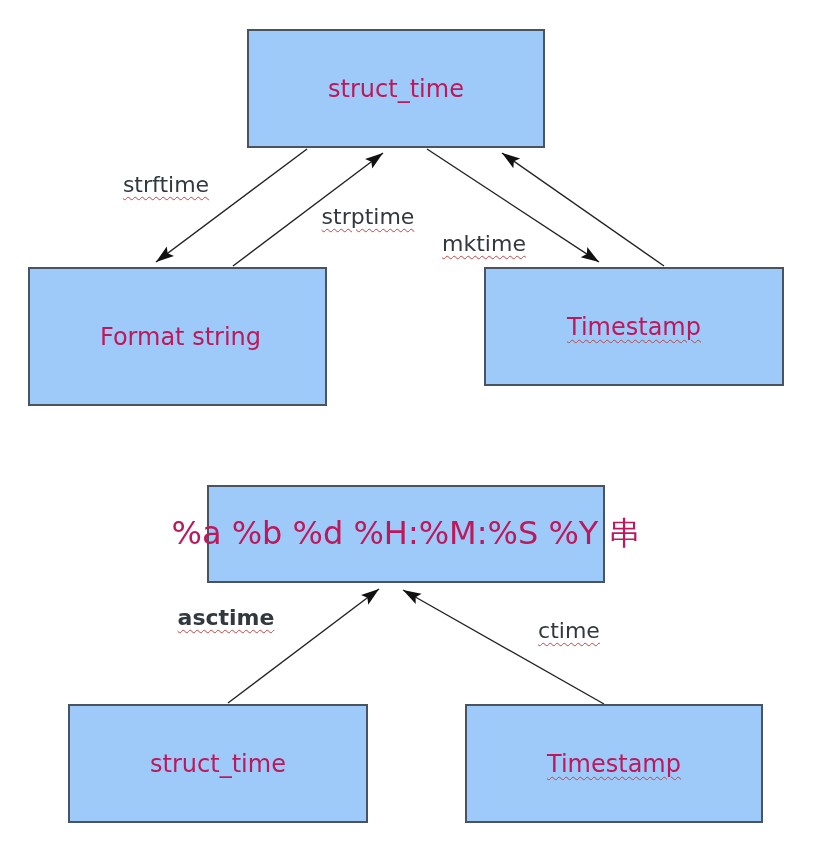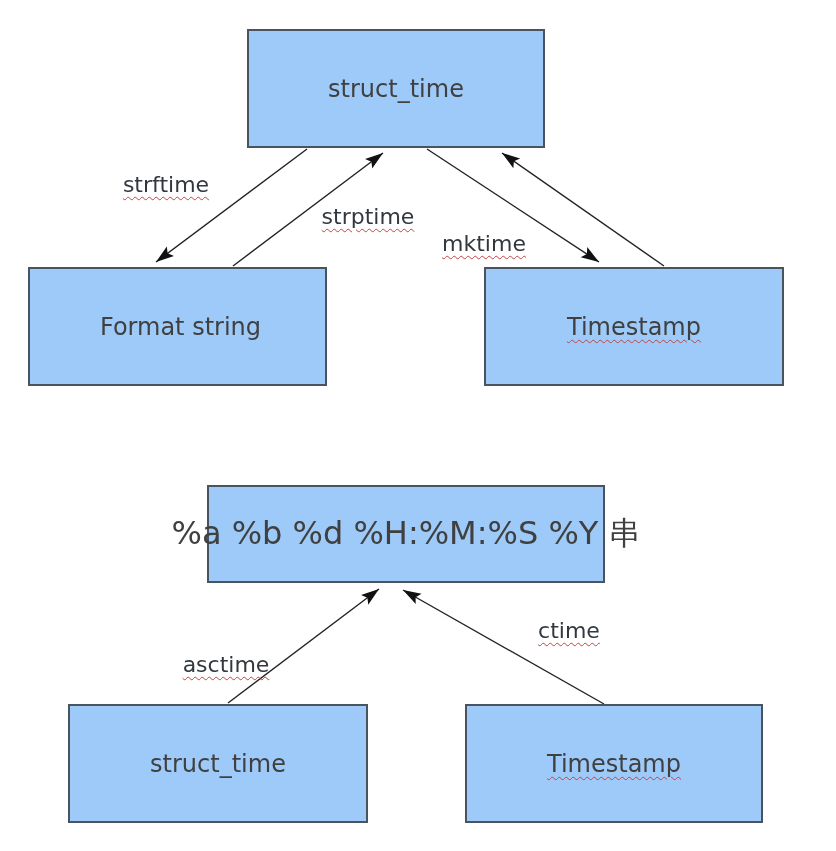--- a/index.html
+++ b/index.html
@@ -18,42 +18,42 @@
   }
   .node {
     position: absolute;
     box-sizing: border-box;
     background: #9dcaf8;
     border: 2px solid #4a5360;
     display: flex;
     align-items: center;
     justify-content: center;
     font-size: 24px;
-    color: #404040;
+    color: #be185d;
     white-space: nowrap;
   }
   .node-a { left: 247px; top: 29px;  width: 298px; height: 119px; }
-  .node-b { left: 28px;  top: 267px; width: 299px; height: 119px; padding-left: 6px; }
+  .node-b { left: 28px;  top: 267px; width: 299px; height: 139px; padding-left: 6px; }
   .node-c { left: 484px; top: 267px; width: 300px; height: 119px; }
   .node-d { left: 207px; top: 485px; width: 398px; height: 98px; font-size: 32px; }
   .node-e { left: 68px;  top: 704px; width: 300px; height: 119px; }
   .node-f { left: 465px; top: 704px; width: 298px; height: 119px; }
   .edge-label {
     position: absolute;
     font-size: 22px;
     line-height: 26px;
     color: #32383f;
     white-space: nowrap;
   }
   .centered { transform: translateX(-50%); }
   .label-strftime  { left: 166px; top: 172px; }
   .label-strptime  { left: 368px; top: 204px; }
   .label-mktime    { left: 484px; top: 231px; }
   .label-loc-gm    { left: 573px; top: 156px; line-height: 30px; }
-  .label-asctime   { left: 226px; top: 652px; }
+  .label-asctime   { left: 226px; top: 605px; font-weight: bold; }
   .label-ctime     { left: 569px; top: 618px; }
   .sq {
     text-decoration-line: underline;
     text-decoration-style: wavy;
     text-decoration-color: #bf4545;
     text-decoration-thickness: 1px;
     text-underline-offset: 4px;
   }
 </style>
 </head>

